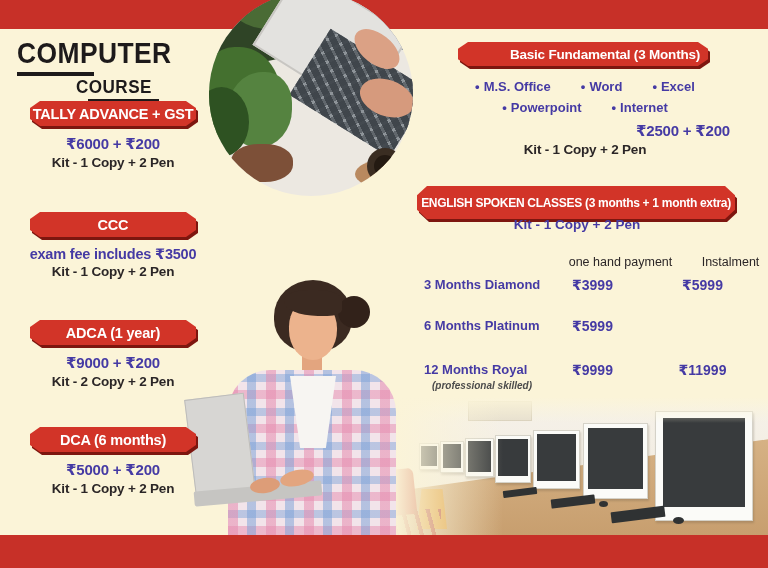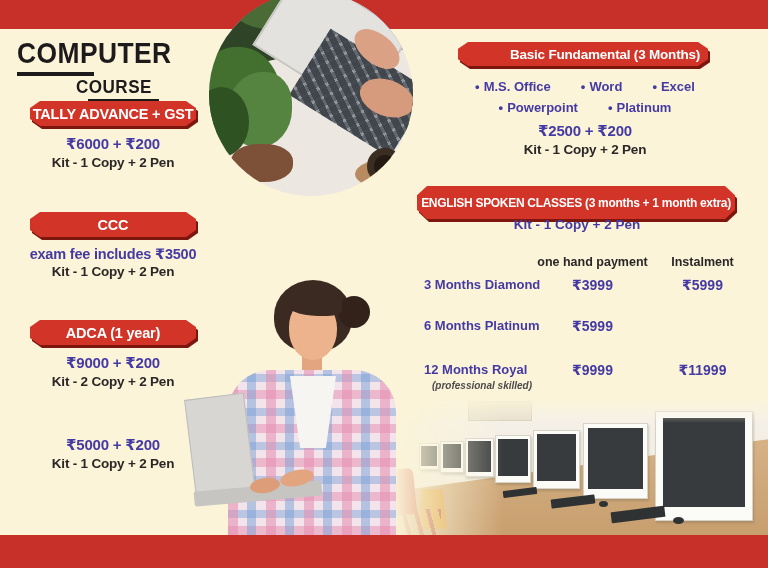--- a/index.html
+++ b/index.html
@@ -31,21 +31,21 @@
   
   .abs{position:absolute;z-index:5;}
   .basic-pill{left:458px;top:42px;width:250px;}
   .basic-pill .pill{height:24px;font-size:13.5px;padding-left:44px;}
   .topics{left:440px;width:290px;display:flex;justify-content:center;gap:30px;color:#453aa4;font-weight:bold;font-size:13px;}
   .topic{display:flex;gap:4px;align-items:center;white-space:nowrap;}
   .ctr{text-align:center;}
   .eng-pill{left:417px;top:186px;width:318px;}
   .eng-pill .pill{height:33px;font-size:12px;letter-spacing:-.3px;}
   .bluekit{color:#453aa4;font-weight:bold;font-size:13.5px;}
-  .thead{color:#2b2627;font-weight:bold;font-size:12.5px;text-align:center;}
+  .thead{color:#2b2627;font-weight:normal;font-size:12.5px;text-align:center;margin-left:28px;}
   .plabel{color:#453aa4;font-weight:bold;font-size:13px;white-space:nowrap;}
   .pprice{color:#453aa4;font-weight:bold;font-size:14px;text-align:center;}
   .pnote{color:#4c4c4c;font-weight:bold;font-size:10px;font-style:italic;}
 
   
   .circle{position:absolute;left:209px;top:-8px;width:204px;height:204px;border-radius:50%;
           overflow:hidden;background:#ece8e1;z-index:3;}
   .cp{position:absolute;}
   .cp-foliage1{left:-20px;top:-25px;width:130px;height:95px;background:#2f4426;border-radius:50%;}
   .cp-foliage2{left:20px;top:-18px;width:80px;height:55px;background:#4a6b35;border-radius:50%;}
@@ -198,20 +198,23 @@
     <div class="kit">Kit - 1 Copy + 2 Pen</div>
   </div>
   <div class="card" style="top:320px">
     <div class="pill-wrap">
         <div class="pill">ADCA (1 year)</div>
       </div>
     <div class="price">₹9000 + ₹200</div>
     <div class="kit">Kit - 2 Copy + 2 Pen</div>
   </div>
   <div class="card" style="top:427px">
+    <div class="pill-wrap">
+        <div class="pill">DCA (6 months)</div>
+      </div>
     <div class="price">₹5000 + ₹200</div>
     <div class="kit">Kit - 1 Copy + 2 Pen</div>
   </div>
 
   <div class="abs basic-pill pill-wrap">
     <div class="pill">Basic Fundamental (3 Months)</div>
   </div>
   <div class="abs topics" style="top:79px">
     <div class="topic">
       <span>•</span>
@@ -226,24 +229,24 @@
       <span>Excel</span>
     </div>
   </div>
   <div class="abs topics" style="top:100px">
     <div class="topic">
       <span>•</span>
       <span>Powerpoint</span>
     </div>
     <div class="topic">
       <span>•</span>
-      <span>Platinum</span>
-    </div>
-  </div>
-  <div class="abs ctr price" style="left:440px;top:122px;width:290px;margin-top:0;">₹2500 + ₹200</div>
+      <span>Internet</span>
+    </div>
+  </div>
+  <div class="abs ctr price" style="left:440px;top:122px;width:290px;margin-top:0;text-align:right;">₹2500 + ₹200</div>
   <div class="abs ctr kit" style="left:440px;top:142px;width:290px;margin-top:0;">Kit - 1 Copy + 2 Pen</div>
 
   <div class="abs eng-pill pill-wrap">
     <div class="pill">ENGLISH SPOKEN CLASSES (3 months + 1 month extra)</div>
   </div>
   <div class="abs ctr bluekit" style="left:457px;top:217px;width:240px;">Kit - 1 Copy + 2 Pen</div>
 
   <div class="abs thead" style="left:535px;top:255px;width:115px;">one hand payment</div>
   <div class="abs thead" style="left:645px;top:255px;width:115px;">Instalment</div>
 

